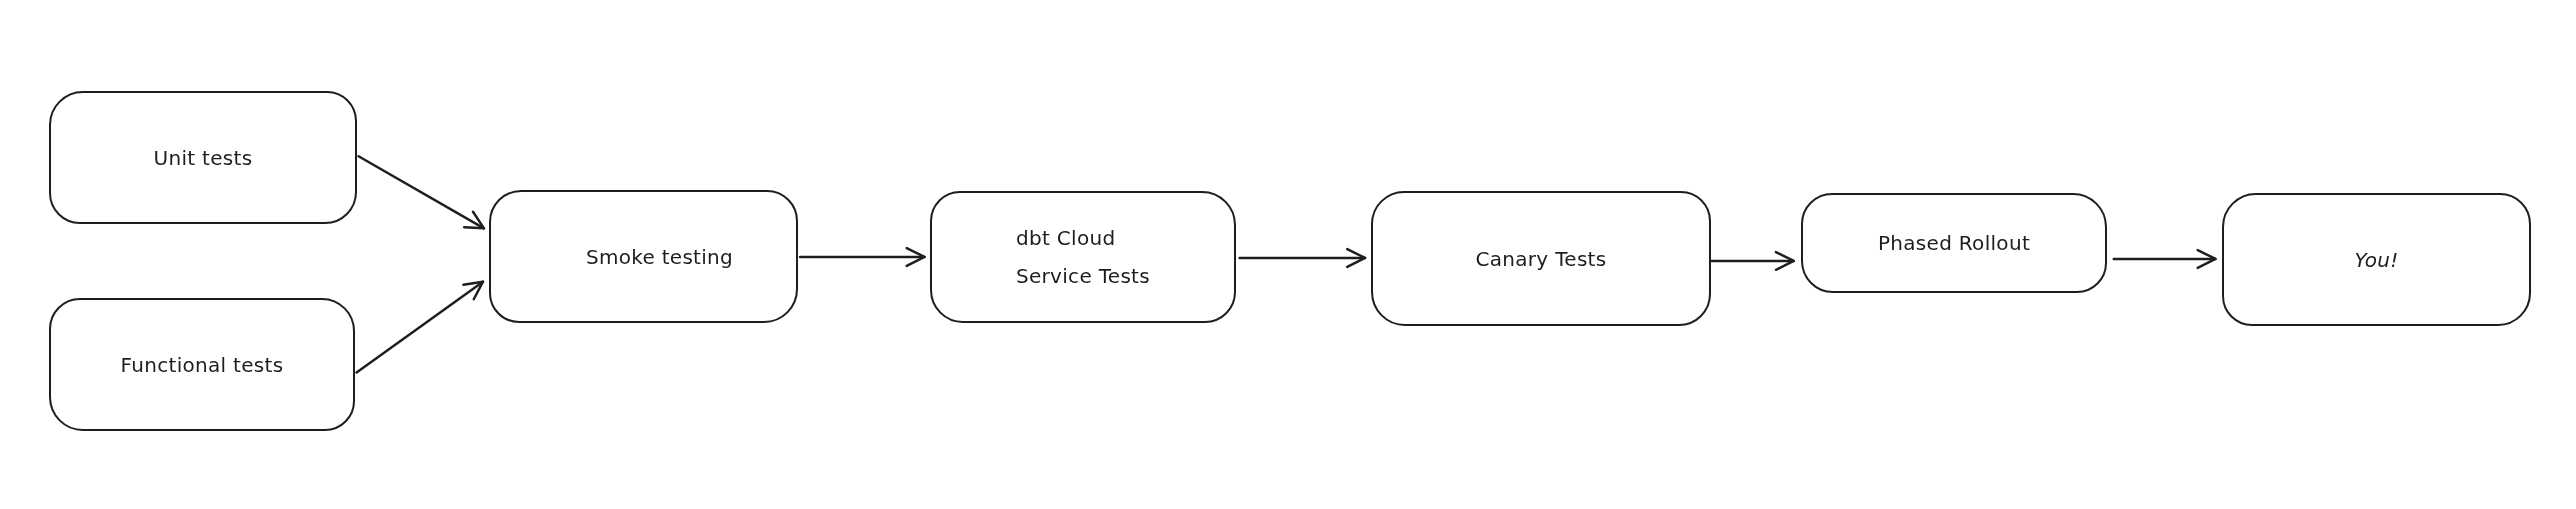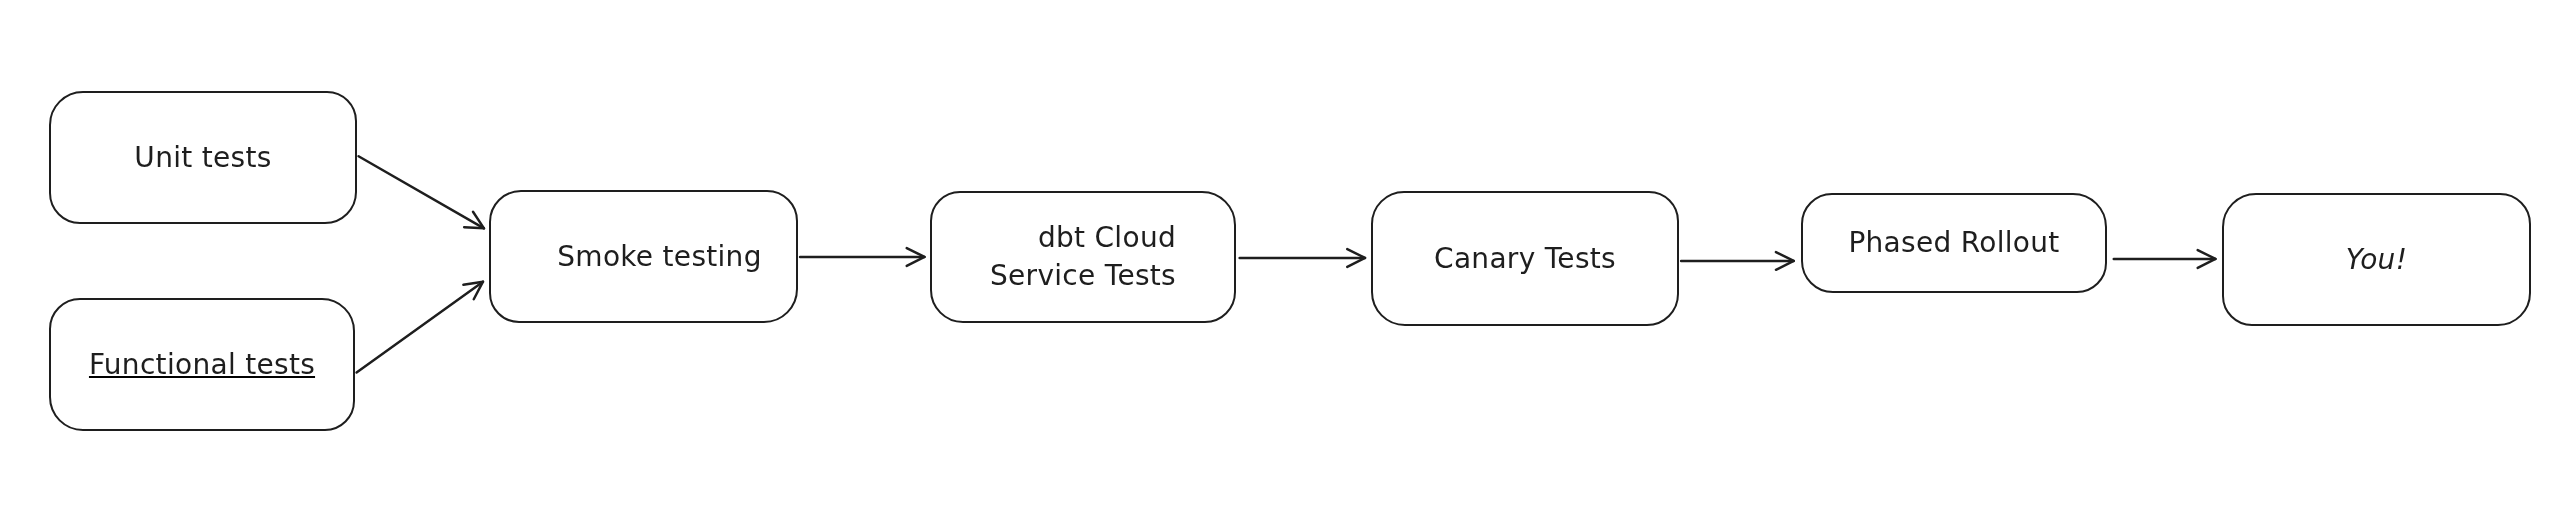--- a/index.html
+++ b/index.html
@@ -27,32 +27,32 @@
     position: absolute;
     box-sizing: border-box;
     background: #ffffff;
     border: 2.5px solid #1e1e1e;
     display: flex;
     align-items: center;
     justify-content: center;
   }
   .node .label {
     color: #1e1e1e;
-    font-size: 28px;
+    font-size: 20px;
     line-height: 38px;
-    text-align: right;
+    text-align: left;
     white-space: pre-line;
     letter-spacing: 0.3px;
   }
   
   .n-unit       { left: 49px;   top: 91px;  width: 308px; height: 133px; border-radius: 34px 30px 32px 31px; }
-  .n-functional { left: 49px;   top: 298px; width: 306px; height: 133px; border-radius: 31px 33px 30px 34px; text-decoration: underline; }
+  .n-functional { left: 49px;   top: 298px; width: 306px; height: 133px; border-radius: 31px 33px 30px 34px; }
   .n-smoke      { left: 489px;  top: 190px; width: 309px; height: 133px; border-radius: 32px 31px 34px 30px; padding-left: 32px; }
   .n-dbt        { left: 930px;  top: 191px; width: 306px; height: 132px; border-radius: 30px 34px 31px 33px; }
-  .n-canary     { left: 1371px; top: 191px; width: 308px; height: 135px; border-radius: 33px 30px 32px 34px; }
+  .n-canary     { left: 1371px; top: 191px; width: 340px; height: 135px; border-radius: 33px 30px 32px 34px; }
   .n-phased     { left: 1801px; top: 193px; width: 306px; height: 100px; border-radius: 31px 34px 30px 32px; }
   .n-you        { left: 2222px; top: 193px; width: 309px; height: 133px; border-radius: 34px 31px 33px 30px; font-style: italic; }
 </style>
 </head>
 <body>
 
 <div class="canvas">
 
   <svg class="edges" width="2576" height="510" viewBox="0 0 2608 516" xmlns="http://www.w3.org/2000/svg">
     <defs>

